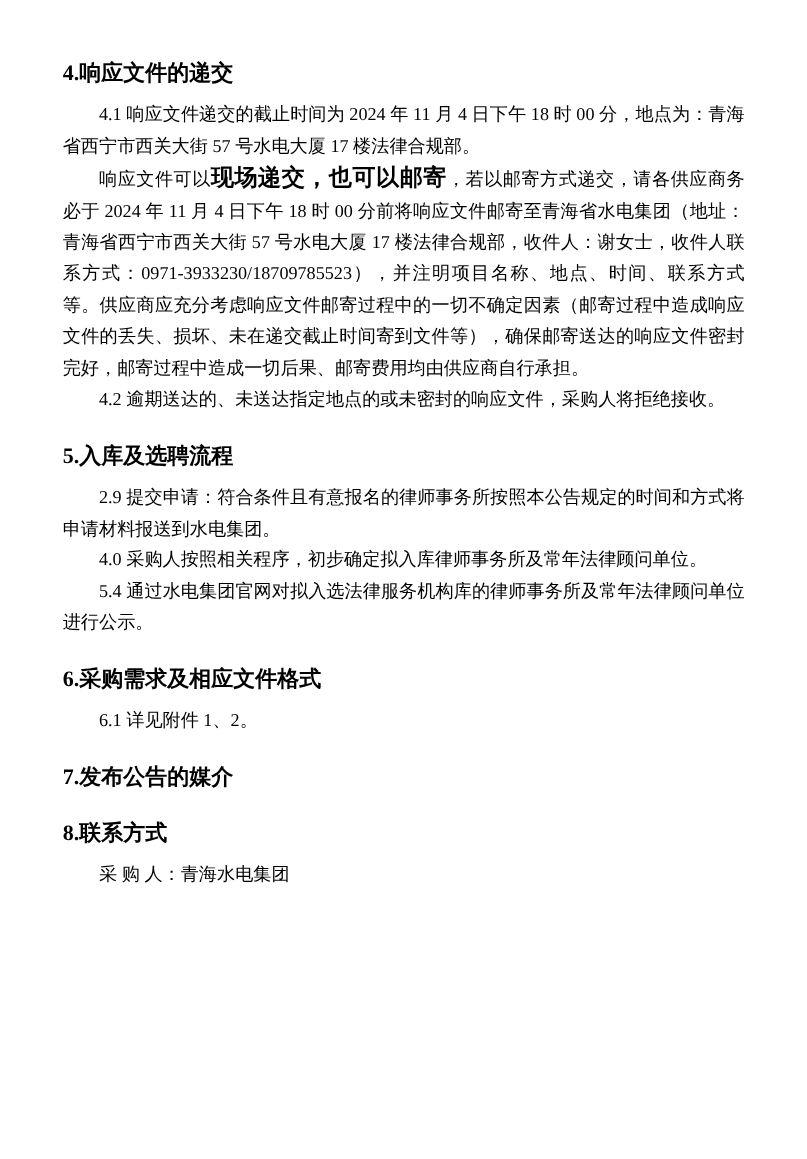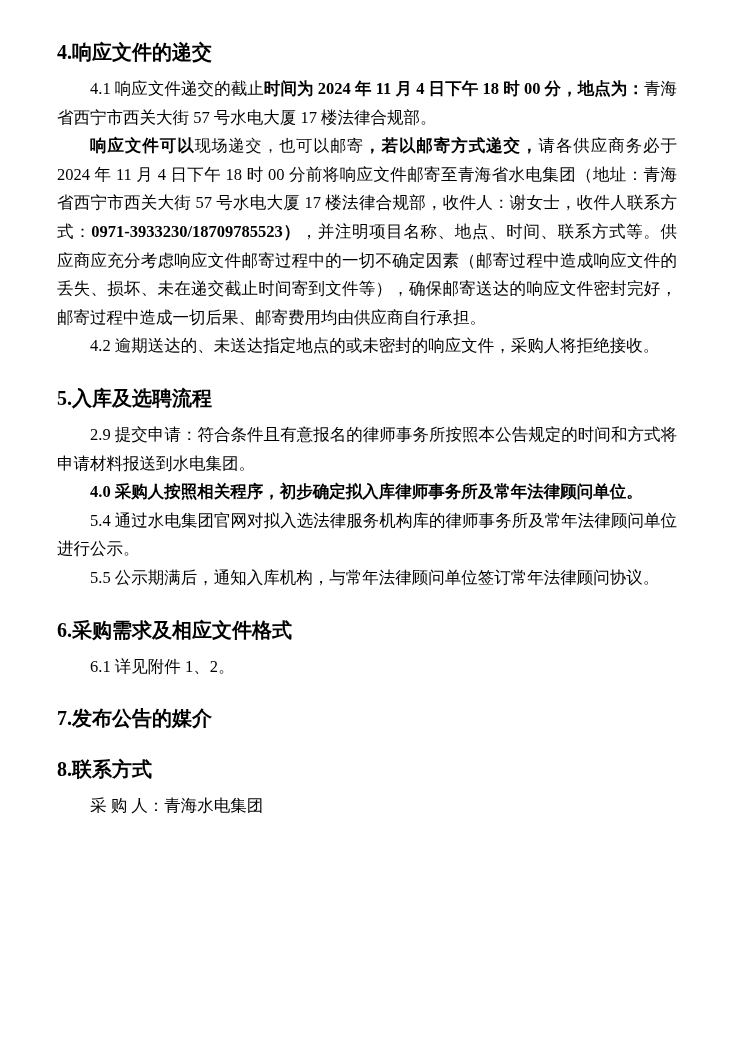--- a/index.html
+++ b/index.html
@@ -2,21 +2,21 @@
 <html><head>
 <meta charset="utf-8">
 <style>
   html, body { margin: 0; padding: 0; background: #ffffff; }
   .page {
     position: relative;
     width: 734px;
     height: 1054px;
     background: #ffffff;
     box-sizing: border-box;
-    padding: 38px 57px 0 57px;
+    padding: 53px 57px 0 57px;
     color: #000000;
     font-family: "Liberation Serif", "DejaVu Serif", serif;
     overflow: hidden;
   }
   h2.sec-heading {
     font-family: "Liberation Sans", "DejaVu Sans", sans-serif;
     font-weight: bold;
     font-size: 20px;
     line-height: 28px;
     margin: 23px 0 9px 0;
@@ -28,41 +28,40 @@
     font-weight: bold;
   }
   p.body {
     font-size: 16.5px;
     line-height: 28.6px;
     text-align: justify;
     margin: 0;
     color: #000000;
   }
   p.indent { text-indent: 33px; }
-  .b { font-weight: bold; }
-  .big { font-size: 16px; font-weight: normal; }
+  .b { font-weight: normal; }
+  .big { font-size: 21px; font-weight: bold; }
 </style>
 </head>
 <body>
 
 <div class="page">
 
   <section>
     <h2 class="sec-heading"><span class="sec-num">4.</span><span>响应文件的递交</span></h2>
     <p class="body indent"><span>4.1 响应文件递交的截止</span><span class="b">时间为 2024 年 11 月 4 日下午 18 时 00 分，地点为：</span><span>青海省西宁市西关大街 57 号水电大厦 17 楼法律合规部。</span></p>
     <p class="body indent"><span class="b">响应文件可以</span><span class="big">现场递交，也可以邮寄</span><span class="b">，若以邮寄方式递交，</span><span>请各供应商务必于 2024 年 11 月 4 日下午 18 时 00 分前将响应文件邮寄至青海省水电集团（地址：青海省西宁市西关大街 57 号水电大厦 17 楼法律合规部，收件人：谢女士，收件人联系方式：</span><span class="b">0971-3933230/18709785523）</span><span>，并注明项目名称、地点、时间、联系方式等。供应商应充分考虑响应文件邮寄过程中的一切不确定因素（邮寄过程中造成响应文件的丢失、损坏、未在递交截止时间寄到文件等），确保邮寄送达的响应文件密封完好，邮寄过程中造成一切后果、邮寄费用均由供应商自行承担。</span></p>
     <p class="body indent"><span>4.2 逾期送达的、未送达指定地点的或未密封的响应文件，采购人将拒绝接收。</span></p>
   </section>
 
   <section>
     <h2 class="sec-heading"><span class="sec-num">5.</span><span>入库及选聘流程</span></h2>
     <p class="body indent"><span>2.9 提交申请：符合条件且有意报名的律师事务所按照本公告规定的时间和方式将申请材料报送到水电集团。</span></p>
     <p class="body indent"><span class="b">4.0 采购人按照相关程序，初步确定拟入库律师事务所及常年法律顾问单位。</span></p>
     <p class="body indent"><span>5.4 通过水电集团官网对拟入选法律服务机构库的律师事务所及常年法律顾问单位进行公示。</span></p>
-    <p class="body indent"><span>5.5 公示期满后，通知入库机构，与常年法律顾问单位签订常年法律顾问协议。</span></p>
   </section>
 
   <section>
     <h2 class="sec-heading"><span class="sec-num">6.</span><span>采购需求及相应文件格式</span></h2>
     <p class="body indent"><span>6.1 详见附件 1、2。</span></p>
   </section>
 
   <section>
     <h2 class="sec-heading"><span class="sec-num">7.</span><span>发布公告的媒介</span></h2>
   </section>

